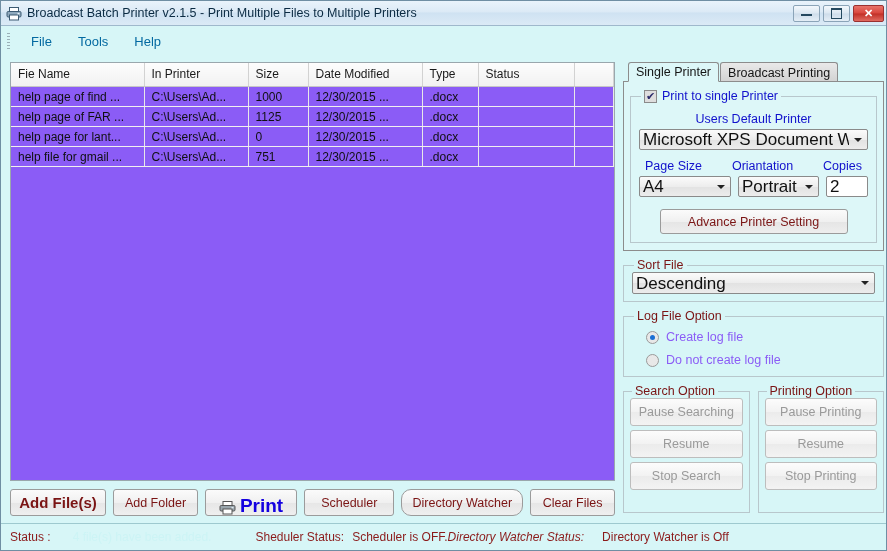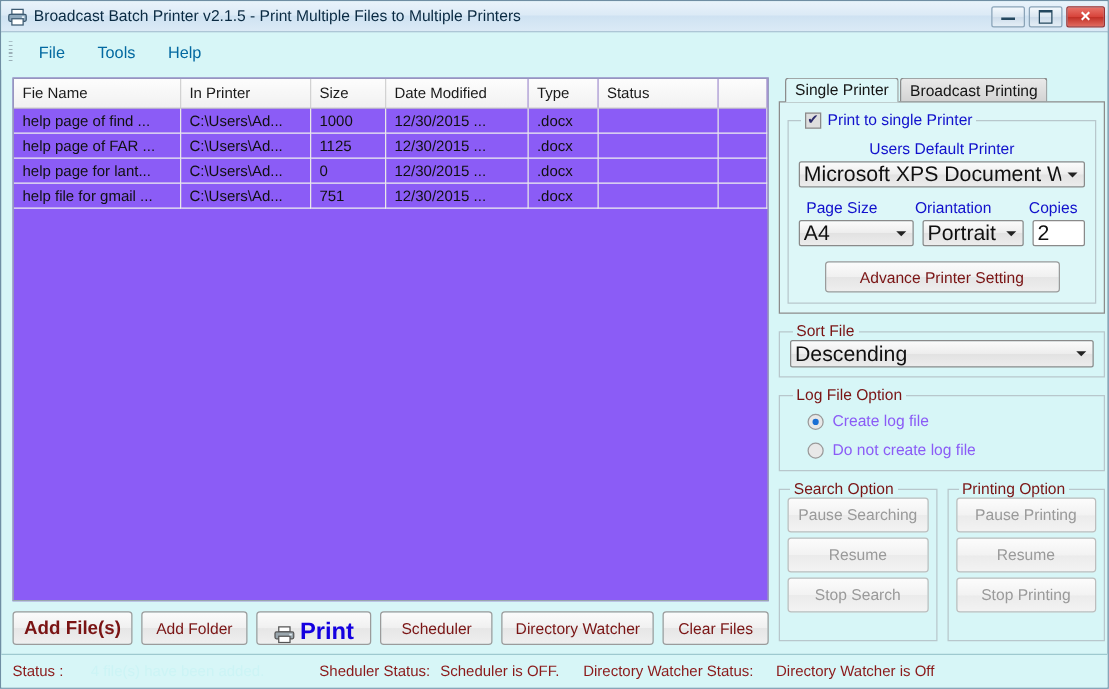--- a/index.html
+++ b/index.html
@@ -116,21 +116,21 @@
     border:1px solid #9b9b9b;border-radius:3px;
     background:linear-gradient(to bottom,#fbfbfb,#f0f0f0 50%,#e6e6e6 51%,#efefef);
     display:flex;align-items:center;justify-content:center;
     font-size:12.5px;color:#2c2c2c;padding:0 10px;white-space:nowrap;
   }
   .tbtn.addfiles{width:96px;font-weight:bold;color:#7a1414;font-size:15px;}
   .tbtn.addfolder{width:92px;color:#7a1414;}
   .tbtn.print{width:100px;gap:4px;align-items:flex-end;}
   .tbtn.print .ptxt{font-size:19px;font-weight:bold;color:#1400e0;line-height:1;}
   .tbtn.sched{width:98px;color:#7a1414;}
-  .tbtn.dirwatch{width:122px;color:#7a1414;}
+  .tbtn.dirwatch{width:122px;color:#7a1414;border-radius:10px;}
   .tbtn.clear{width:92px;color:#7a1414;}
   .printer-glyph{width:17px;height:15px;position:relative;flex:0 0 17px;}
 
   
   .tabstrip{display:flex;align-items:flex-end;height:20px;padding-left:5px;box-sizing:border-box;text-align:right;}
   .tab{
     box-sizing:border-box;height:20px;
     padding:0 7px;font-size:12.5px;color:#151515;
     display:flex;align-items:center;
     border:1px solid #8c8c8c;border-bottom:none;
@@ -413,17 +413,17 @@
       </div>
 
     </div>
   </div>
 
   <div class="statusbar">
     <span>Status :</span>
     <span class="sb-faint" style="margin-left:22px;">4 file(s) have been added.</span>
     <span style="margin-left:44px;">Sheduler Status:</span>
     <span style="margin-left:8px;">Scheduler is OFF.</span>
-    <span style="margin-left:19px;">Directory Watcher Status:</span>
+    <span style="margin-left:0;font-style:italic;">Directory Watcher Status:</span>
     <span style="margin-left:18px;">Directory Watcher is Off</span>
   </div>
 
 </div>
 
 </body></html>

